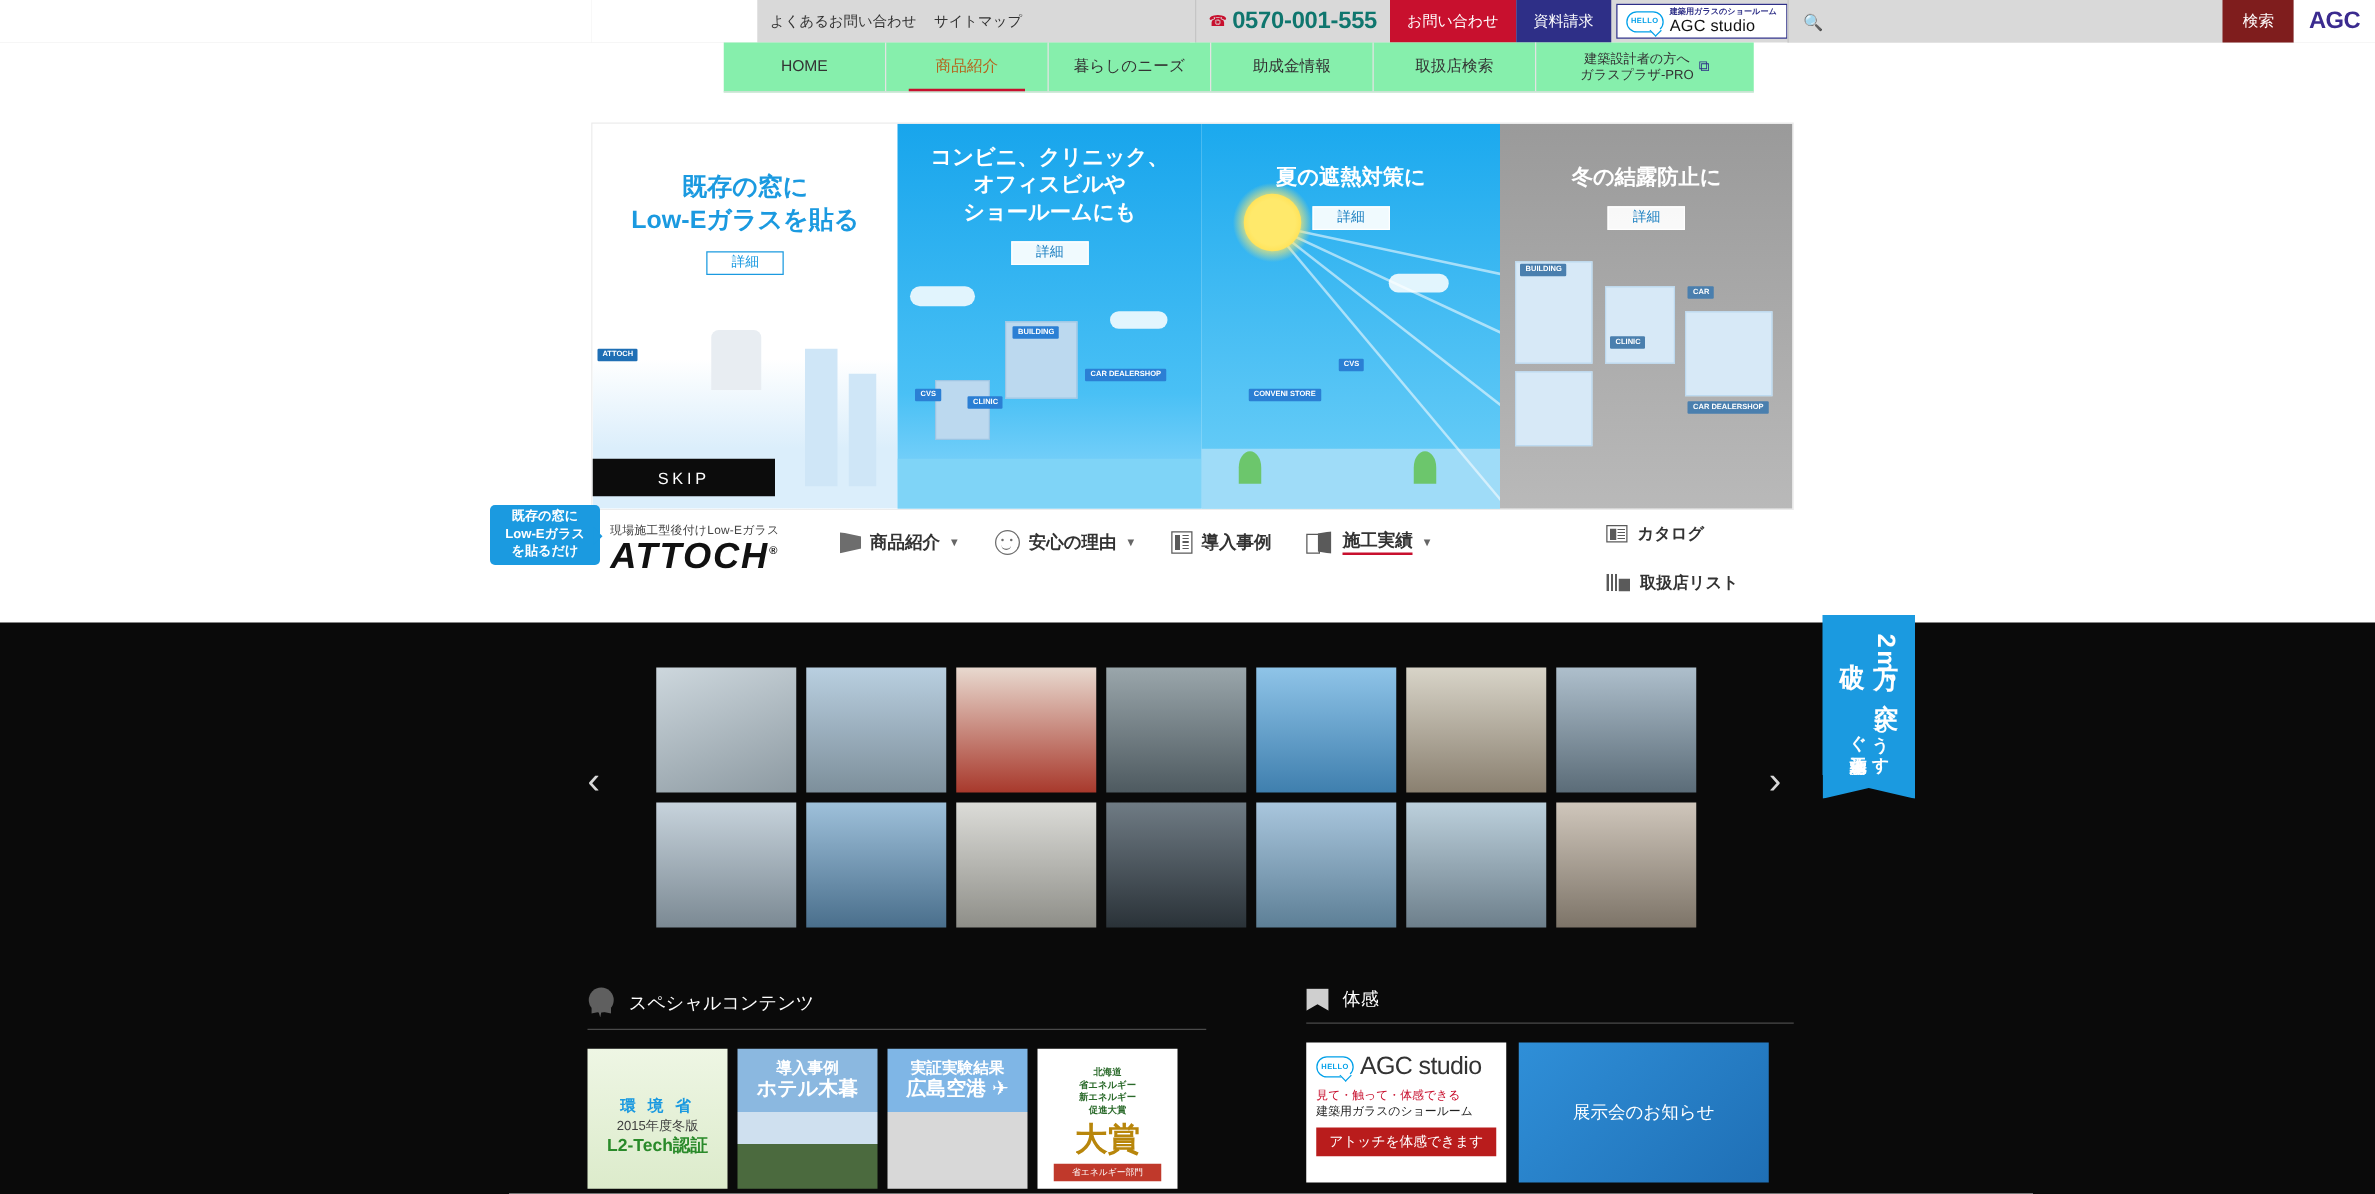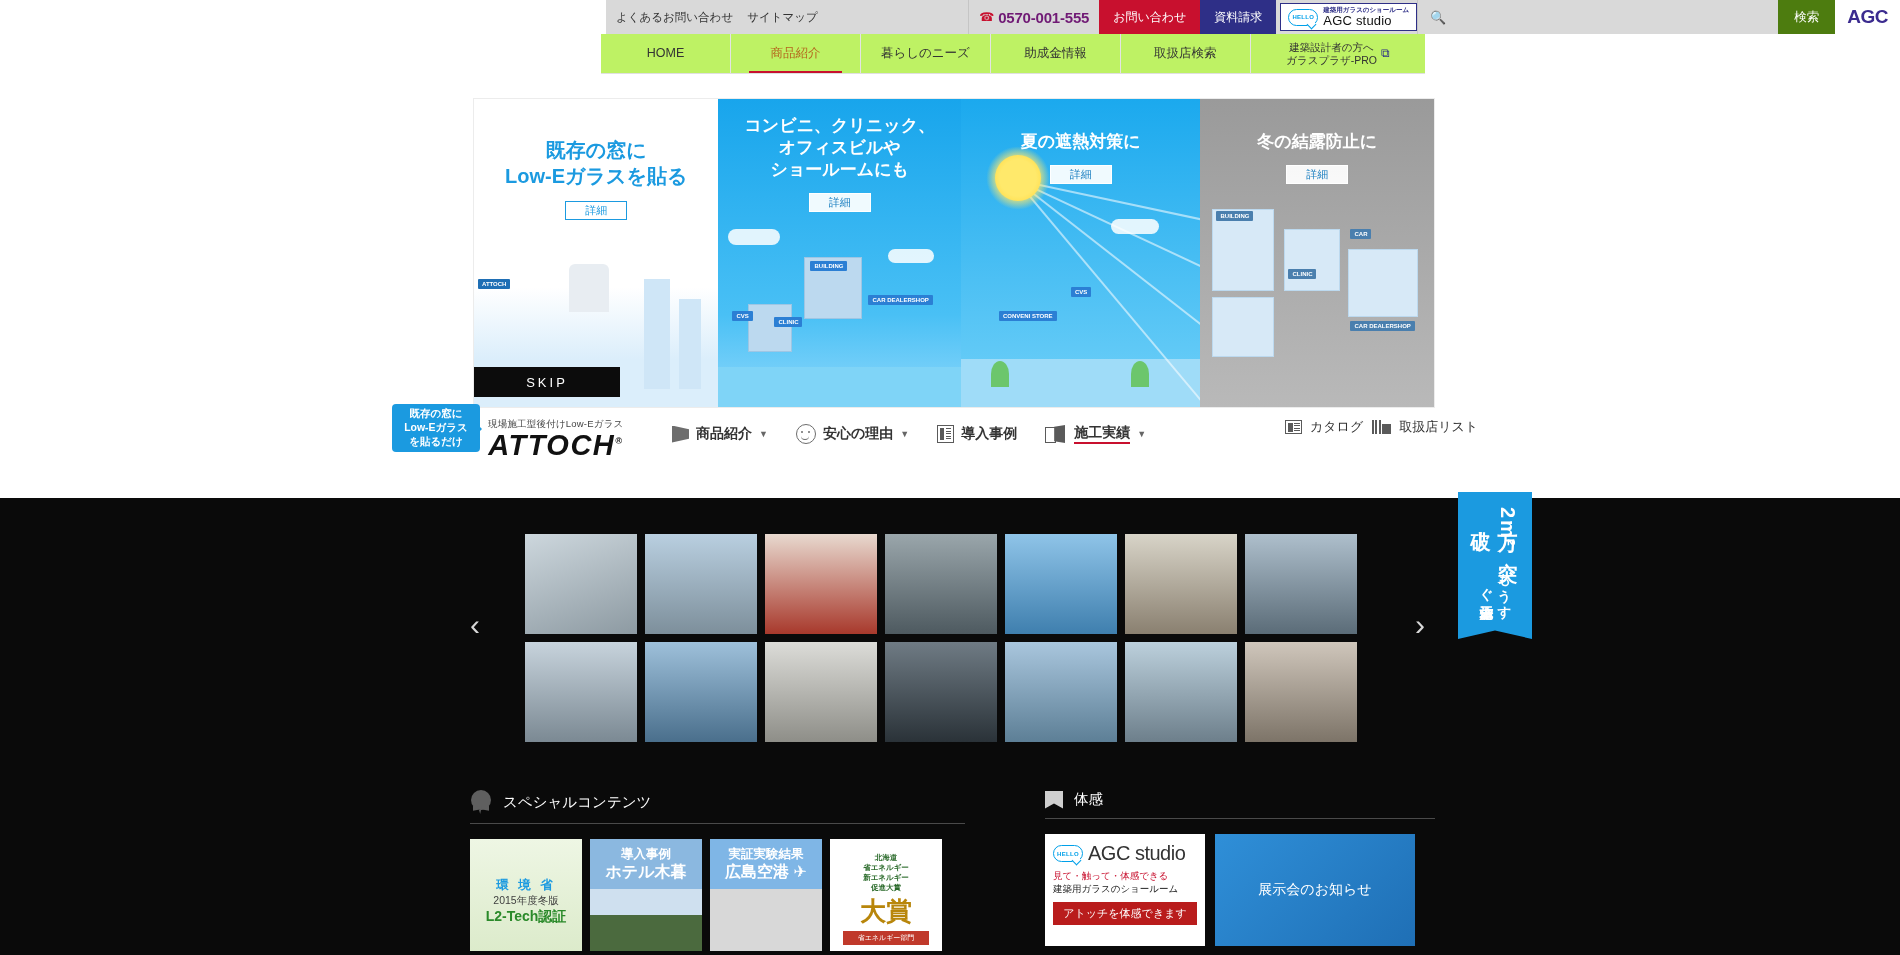--- a/index.html
+++ b/index.html
@@ -19,21 +19,21 @@
   .topbar-util {
     flex: 1; display: flex; align-items: center; height: 34px;
     background: #d9d9d9; padding-left: 10px; gap: 14px;
   }
   .util-link { font-size: 11.5px; color: #333; white-space: nowrap; cursor: pointer; }
   .tel-box {
     display: flex; align-items: center; gap: 4px; background: #d9d9d9;
     padding: 0 10px; height: 34px; border-left: 1px solid #c5c5c5;
     margin-left: 4px;
   }
-  .tel-num { color: #701a75; font-size: 15px; font-weight: bold; letter-spacing: -.2px; }
+  .tel-num { color: #0f766e; font-size: 19px; font-weight: bold; letter-spacing: -.2px; }
   .phone-ic { color: #c8102e; font-size: 12px; }
   .btn-contact {
     background: #c8102e; color: #fff; font-size: 12px; height: 34px;
     display: flex; align-items: center; padding: 0 14px; cursor: pointer;
   }
   .btn-doc {
     background: #2e2f87; color: #fff; font-size: 12px; height: 34px;
     display: flex; align-items: center; padding: 0 14px; cursor: pointer;
   }
   .agc-studio {
@@ -58,21 +58,21 @@
     flex: 1; display: flex; align-items: center; background: #d9d9d9;
     height: 34px; padding-left: 12px; border-left: 1px solid #c5c5c5; min-width: 60px;
   }
   .search-ic { font-size: 13px; color: #555; }
   .search-input {
     flex: 1; border: none; outline: none; background: transparent;
     font-size: 12px; color: #333; padding-left: 6px;
     font-family: "Liberation Sans", sans-serif;
   }
   .btn-search {
-    background: #4d7c0f; color: #fff; font-size: 12.5px; height: 34px;
+    background: #7f1d1d; color: #fff; font-size: 12.5px; height: 34px;
     display: flex; align-items: center; padding: 12px 16px; cursor: pointer;
   }
   .agc-corp {
     background: #fff; height: 34px; display: flex; align-items: center;
     padding: 0 12px; cursor: pointer;
   }
   .agc-corp-txt { font-size: 19px; font-weight: bold; color: #3b2b8f; letter-spacing: -.5px; }
 
   
   .logo-block {
@@ -83,22 +83,22 @@
   }
   .logo-mark {
     width: 30px; height: 12px; background: #c8102e; align-self: flex-start;
     margin-left: 24px; margin-bottom: -2px;
     clip-path: polygon(0 0, 100% 0, 100% 100%, 0 45%);
   }
   .logo-txt { font-size: 21px; font-weight: bold; color: #111; line-height: .96; letter-spacing: -.5px; }
 
   
   .mainnav {
-    position: absolute; left: 601px; top: 34px; width: 824px; height: 40px;
-    background: #bef264; display: flex; align-items: stretch;
+    position: absolute; left: 579px; top: 34px; width: 824px; height: 40px;
+    background: #86efac; display: flex; align-items: stretch;
     border-bottom: 1px solid #e0e0e0;
   }
   .navitem {
     flex: 1; display: flex; align-items: center; justify-content: center;
     font-size: 12.5px; color: #333; border-right: 1px solid #e3e3e3;
     cursor: pointer; position: relative; text-align: center; line-height: 1.15;
   }
   .navitem.active { color: #b5651d; }
   .navitem.active::after {
     content: ""; position: absolute; left: 14%; right: 14%; bottom: 0;
@@ -226,21 +226,21 @@
     width: 22px; height: 18px; position: relative;
   }
   .ic-persp::before {
     content: ""; position: absolute; left: 0; top: 2px; width: 9px; height: 14px;
     border: 1.6px solid #5a5a5a;
   }
   .ic-persp::after {
     content: ""; position: absolute; left: 9px; top: 0; width: 11px; height: 18px;
     background: #5a5a5a; clip-path: polygon(0 10%, 100% 0, 100% 100%, 0 90%);
   }
-  .sidelinks { position: absolute; left: 1285px; top: 418px; display: flex; flex-direction: row; gap: 9px; }
+  .sidelinks { position: absolute; left: 1285px; top: 418px; display: flex; flex-direction: column; gap: 21px; font-weight: bold; }
   .sidelink { display: flex; align-items: center; gap: 8px; cursor: pointer; }
   .sidelink span { font-size: 13px; color: #333; }
   .ic-cat {
     width: 17px; height: 14px; border: 1.5px solid #5a5a5a; display: flex; gap: 1.5px; padding: 1.5px;
   }
   .ic-cat i { width: 5px; background: #5a5a5a; }
   .ic-cat b { flex: 1; background: repeating-linear-gradient(#5a5a5a 0 1px, #fff 1px 2.4px); }
   .ic-shop {
     width: 19px; height: 14px; position: relative;
   }

